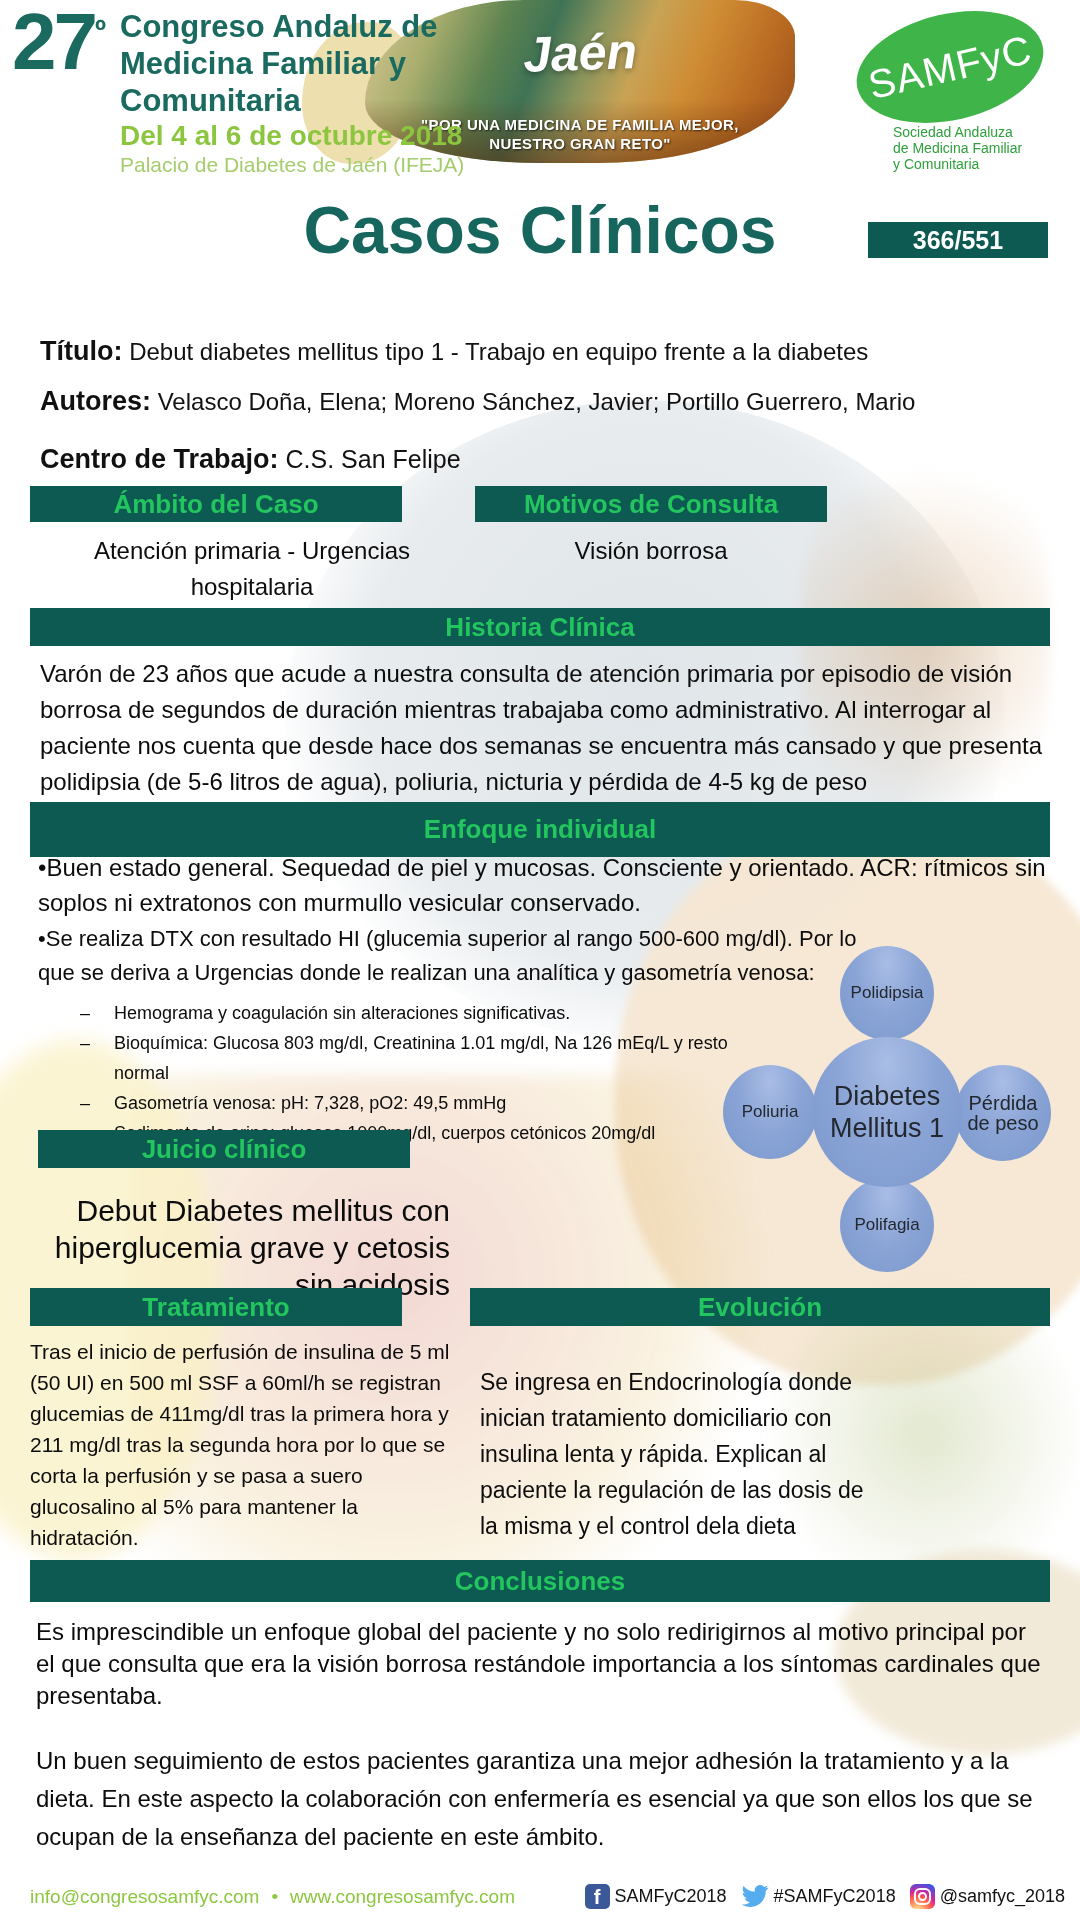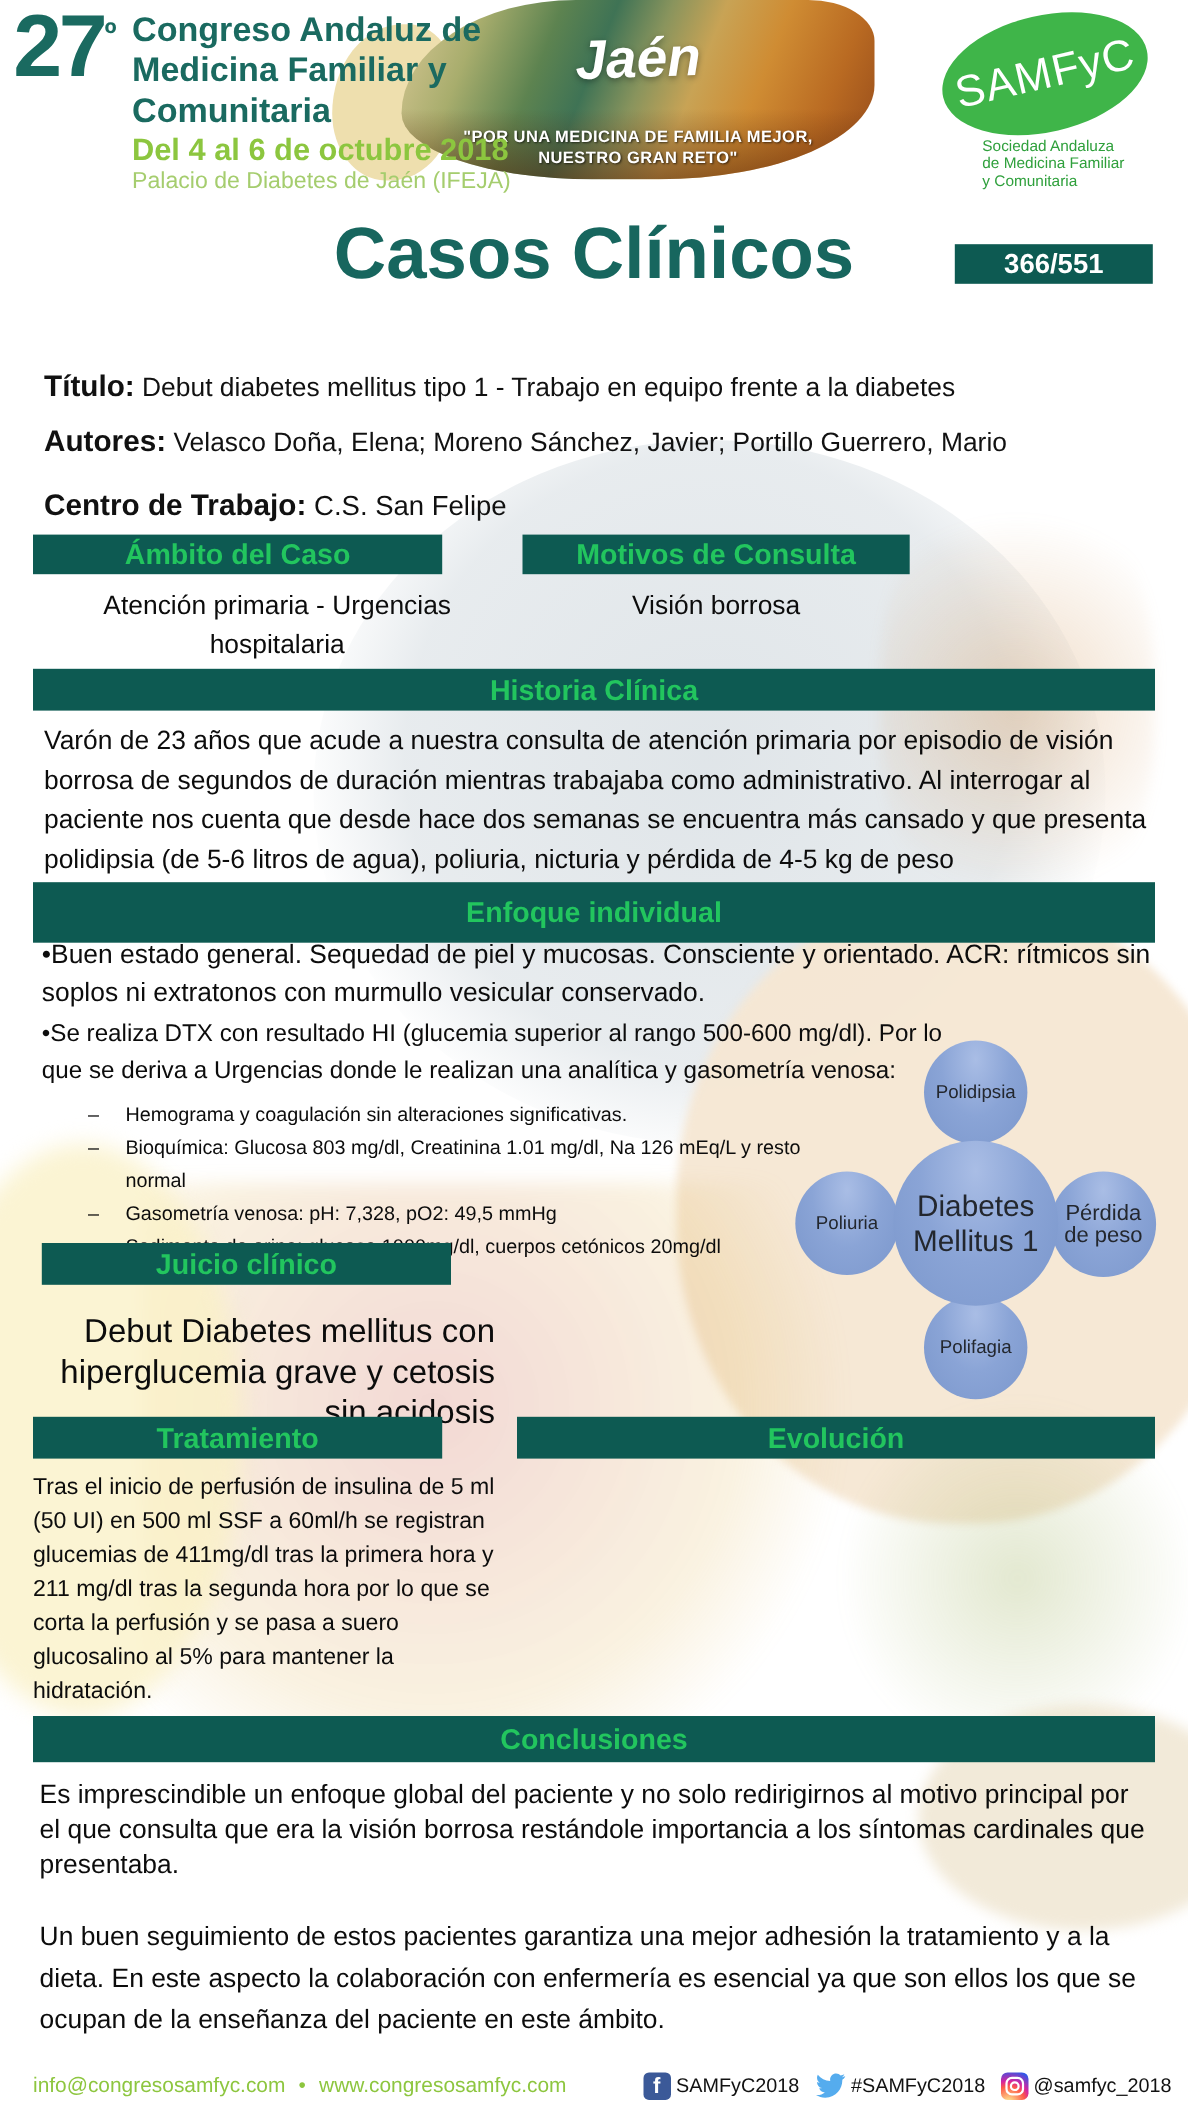--- a/index.html
+++ b/index.html
@@ -197,20 +197,21 @@
   <div class="circle c-right">Pérdida de peso</div>
   <div class="circle c-bottom">Polifagia</div>
   <div class="circle c-center">Diabetes Mellitus 1</div>
 
   <div class="abs bar bar-juicio">Juicio clínico</div>
   <div class="abs body-txt txt-juicio">Debut Diabetes mellitus con hiperglucemia grave y cetosis sin acidosis</div>
 
   <div class="abs bar bar-evolucion">Evolución</div>
   <div class="abs bar bar-tratamiento">Tratamiento</div>
   <div class="abs body-txt txt-tratamiento">Tras el inicio de perfusión de insulina de 5 ml (50 UI) en 500 ml SSF a 60ml/h se registran glucemias de 411mg/dl tras la primera hora y 211 mg/dl tras la segunda hora por lo que se corta la perfusión y se pasa a suero glucosalino al 5% para mantener la hidratación.</div>
+  <div class="abs body-txt txt-evolucion">Se ingresa en Endocrinología donde inician tratamiento domiciliario con insulina lenta y rápida. Explican al paciente la regulación de las dosis de la misma y el control dela dieta</div>
 
   <div class="abs bar bar-conclusiones">Conclusiones</div>
   <div class="abs body-txt txt-conclu1">Es imprescindible un enfoque global del paciente y no solo redirigirnos al motivo principal por el que consulta que era la visión borrosa restándole importancia a los síntomas cardinales que presentaba.</div>
   <div class="abs body-txt txt-conclu2">Un buen seguimiento de estos pacientes garantiza una mejor adhesión la tratamiento y a la dieta. En este aspecto la colaboración con enfermería es esencial ya que son ellos los que se ocupan de la enseñanza del paciente en este ámbito.</div>
 
   <div class="abs footer-links">
     <span>info@congresosamfyc.com</span>
     <span>•</span>
     <span>www.congresosamfyc.com</span>
   </div>

